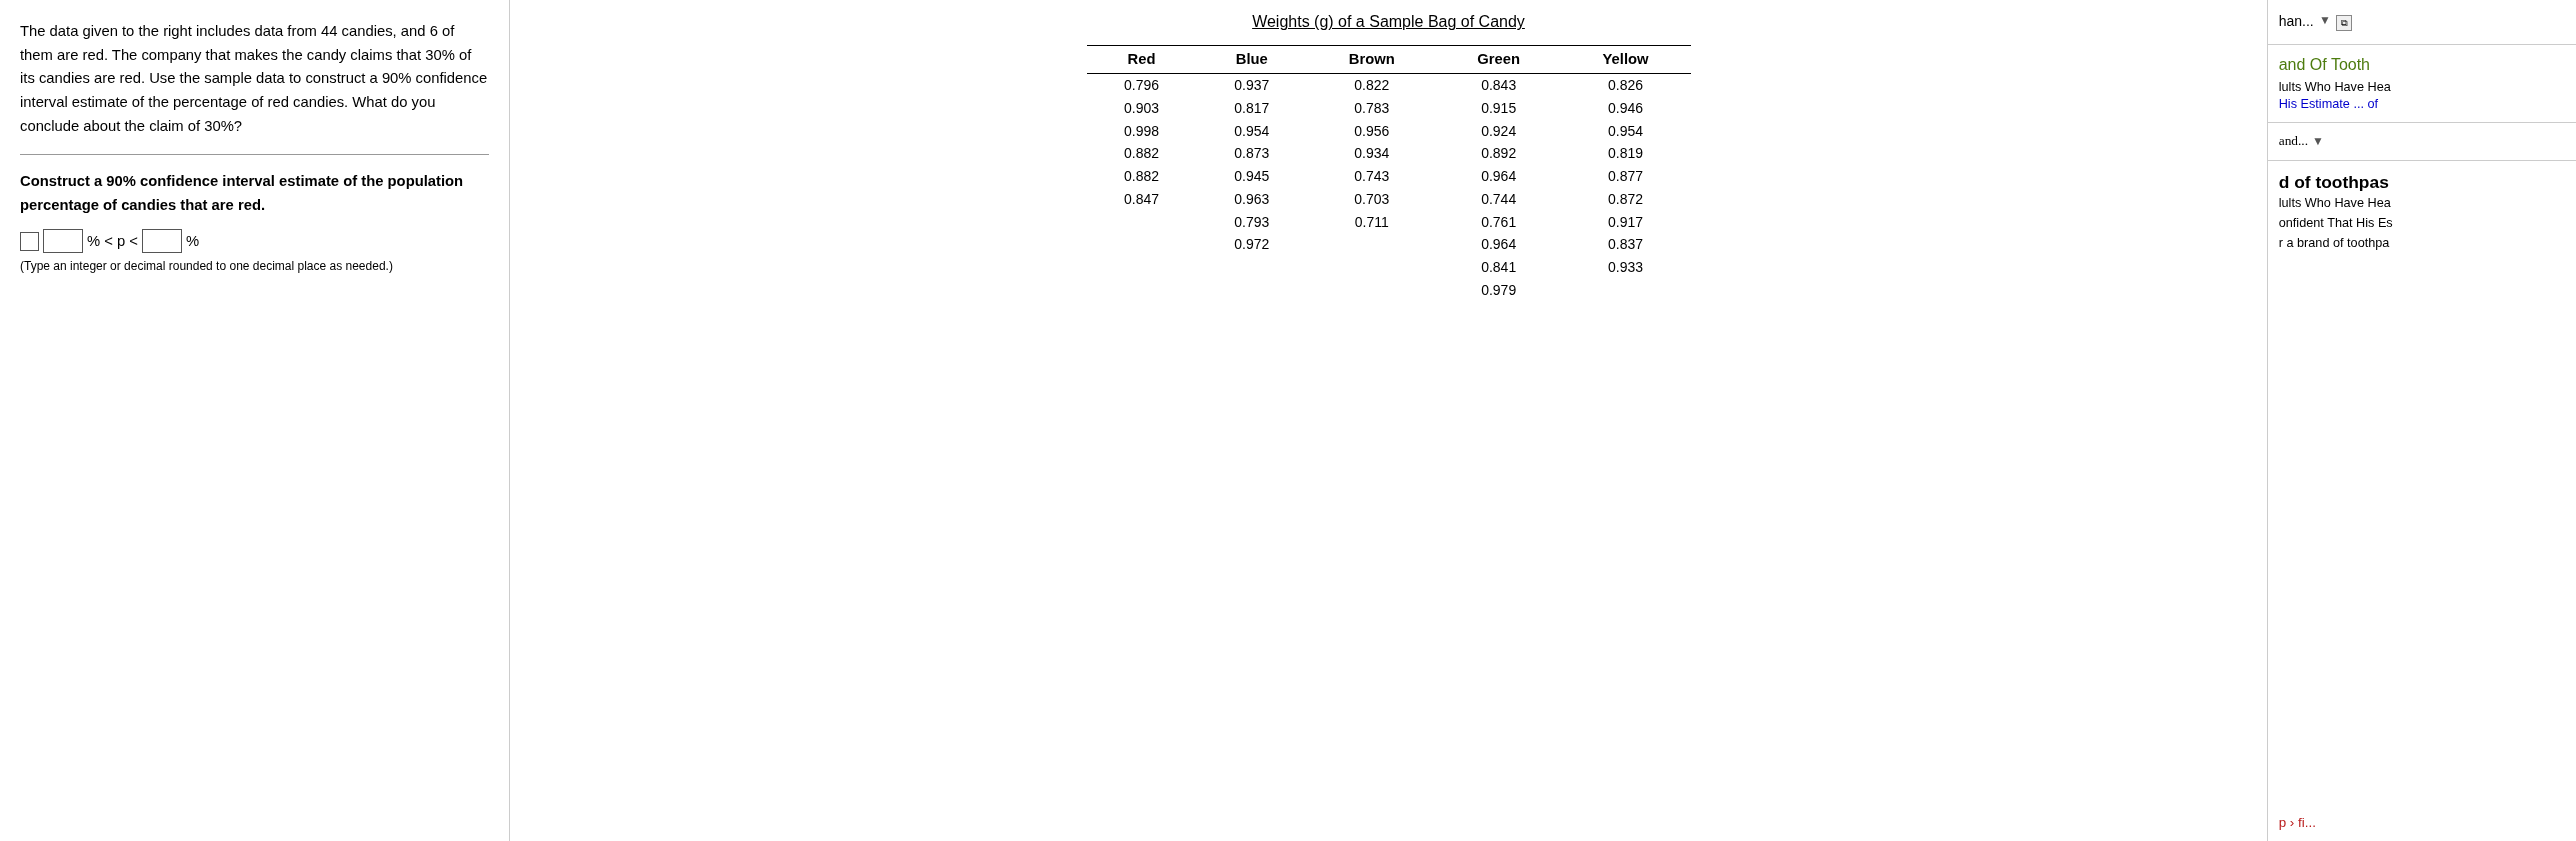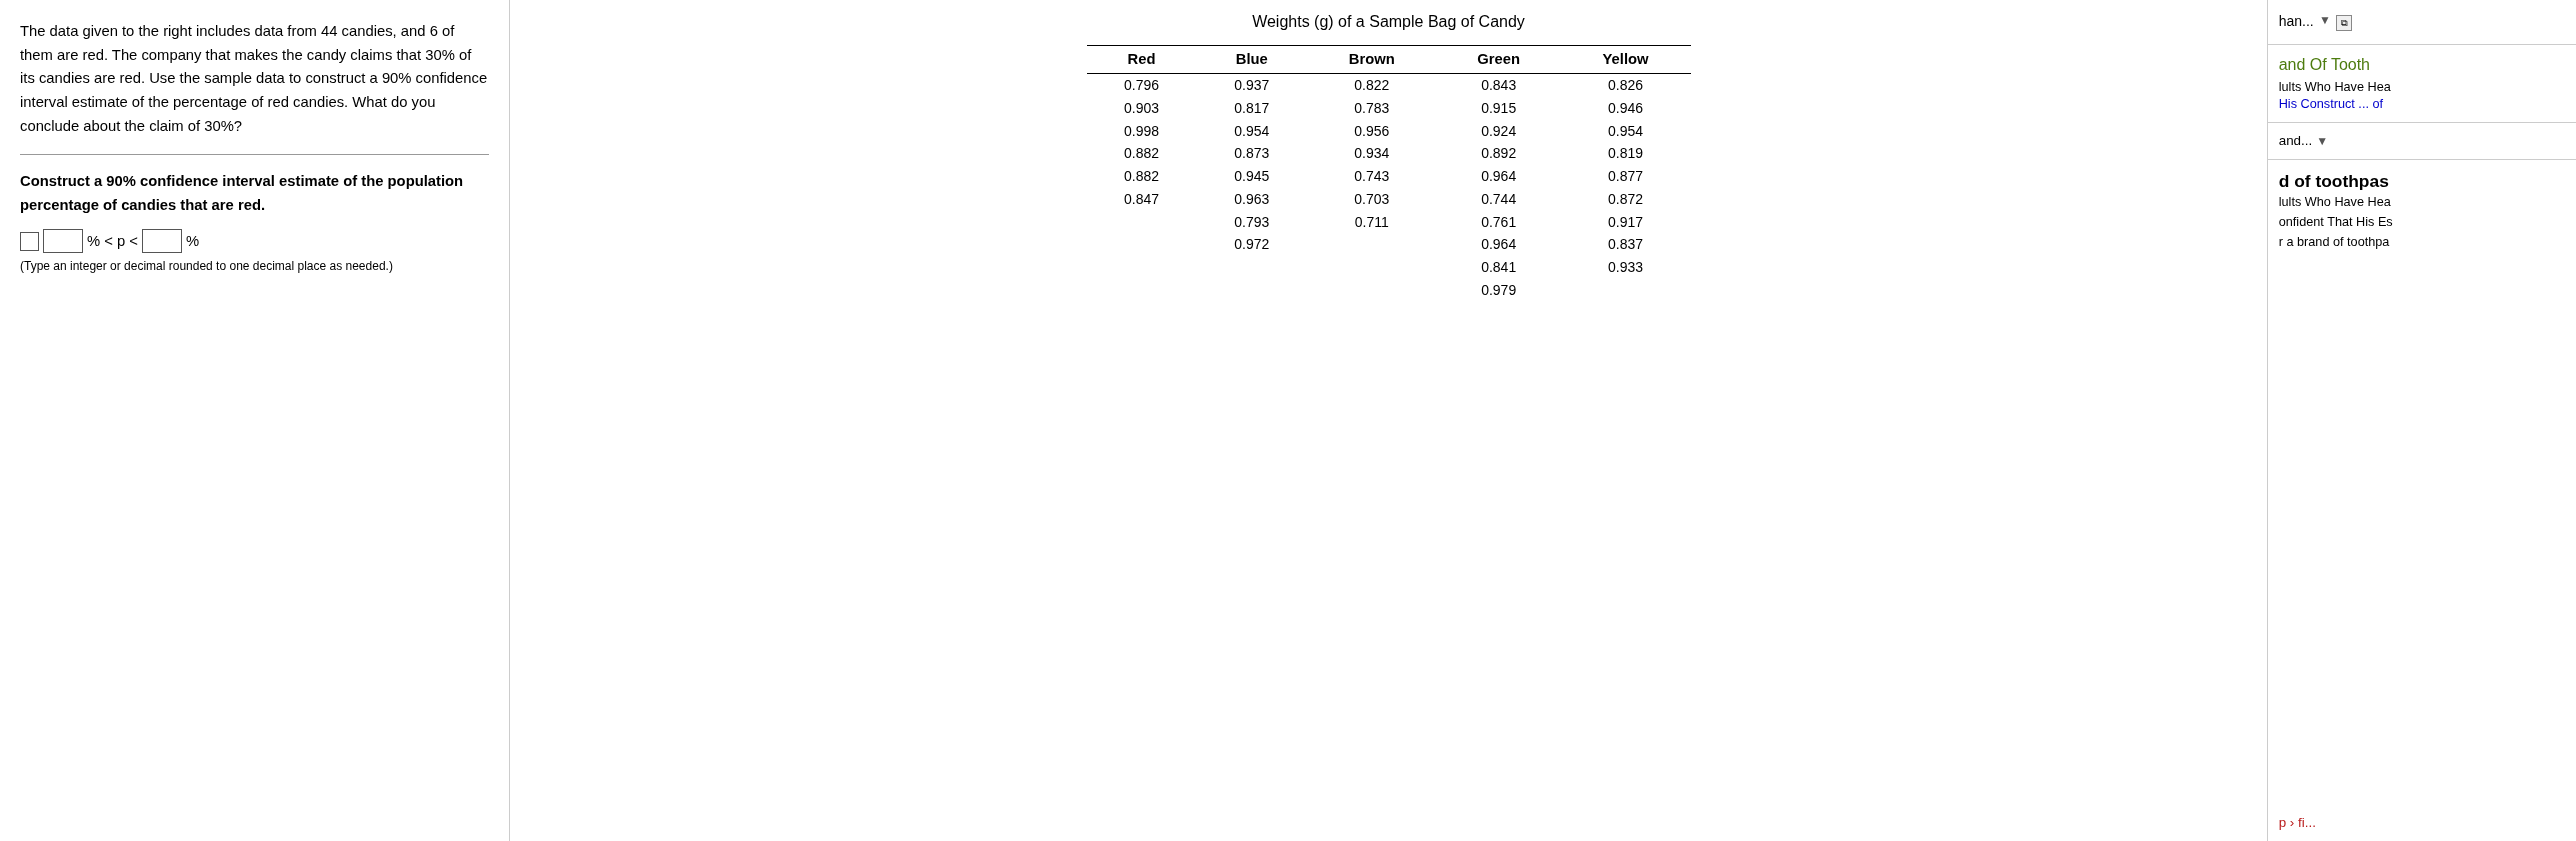--- a/index.html
+++ b/index.html
@@ -94,20 +94,21 @@
       display: flex;
       flex-direction: column;
       align-items: center;
     }
 
     .table-title {
       font-size: 16px;
       font-weight: normal;
       text-align: center;
       margin-bottom: 13.4px;
+      text-decoration: underline;
     }
 
     .candy-table {
       border-collapse: collapse;
       width: 100%;
       max-width: 604px;
     }
 
     .candy-table th {
       font-size: 14.8px;
@@ -216,20 +217,21 @@
 
     .right-section3 {
       padding: 10.7px 10.7px 5.4px 10.7px;
     }
 
     .right-more {
       display: flex;
       align-items: center;
       gap: 4px;
       font-size: 13.4px;
+      font-family: Liberation Serif, serif;
     }
 
     .fi-text {
       font-size: 13.4px;
       color: #b91c1c;
     }
   </style>
 </head>
 <body>
 
@@ -344,21 +346,21 @@
   <div class="right-panel">
     <div class="right-top">
       <span class="right-top-text">han...</span>
       <span class="dropdown-arrow">▼</span>
       <span class="copy-icon">⧉</span>
     </div>
 
     <div class="right-section">
       <div class="right-section-title">and Of Tooth</div>
       <div class="right-section-sub">lults Who Have Hea</div>
-      <a class="right-section-link">His Construct ... of</a>
+      <a class="right-section-link">His Estimate ... of</a>
     </div>
 
     <div class="right-section2">
       <div class="right-more">
         <span>and...</span>
         <span class="dropdown-arrow">▼</span>
       </div>
     </div>
 
     <div class="right-section3">

